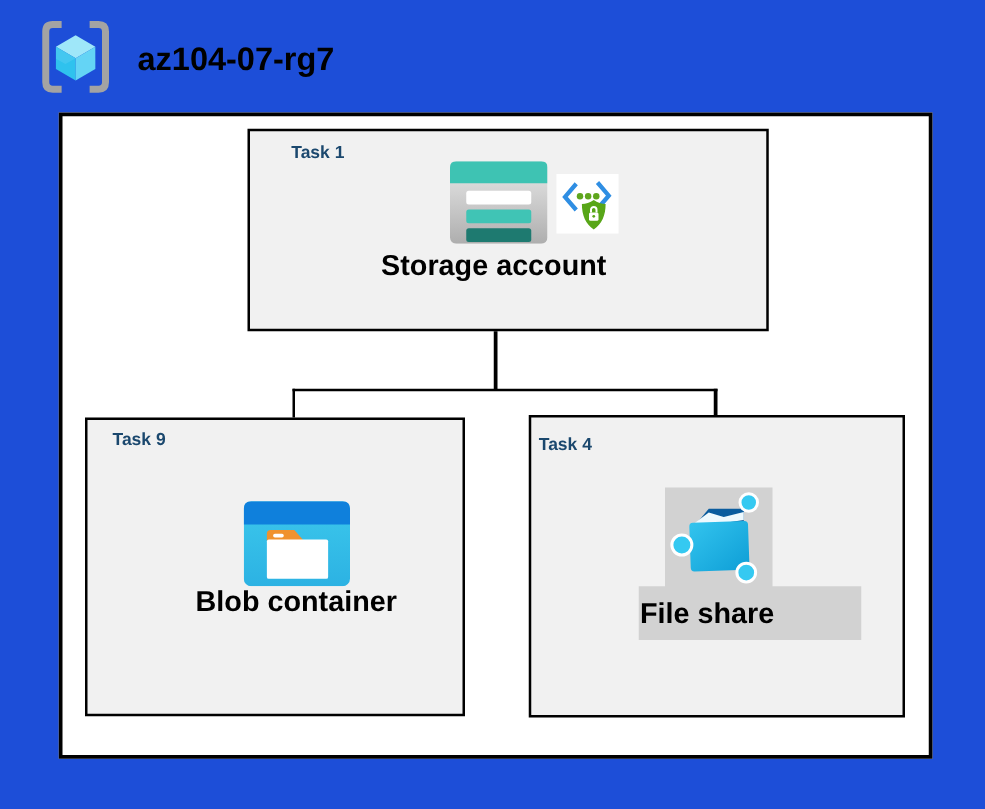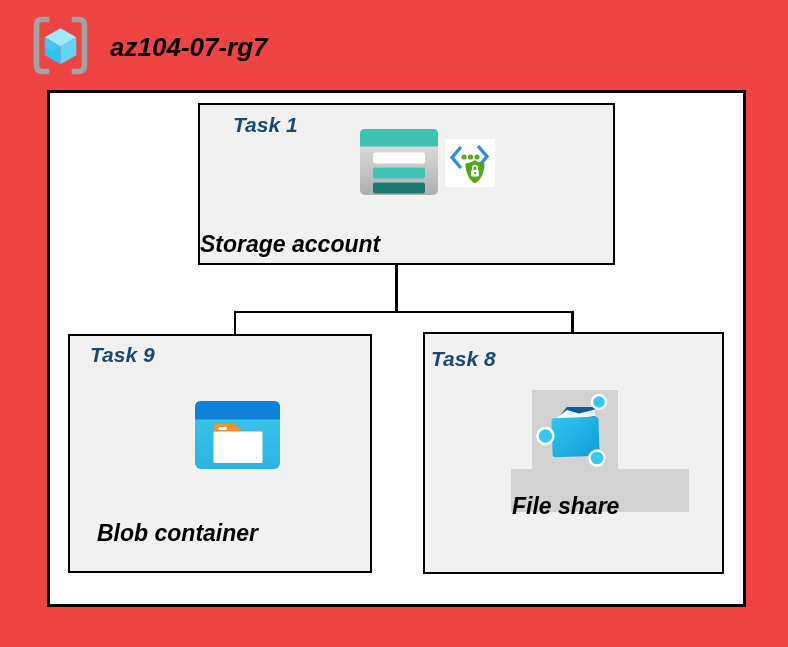--- a/index.html
+++ b/index.html
@@ -1,23 +1,22 @@
 <!DOCTYPE html>
 <html><head>
 <meta charset="utf-8">
 <style>
   html, body { margin: 0; padding: 0; background: #ffffff; }
   .canvas {
     position: relative;
     width: 788px;
     height: 647px;
-    background: #ef4444;
+    background: #1d4ed8;
     font-family: "Liberation Sans", sans-serif;
     overflow: hidden;
-    font-style: italic;
   }
   .abs { position: absolute; }
 
   
   .rg-title {
     position: absolute;
     left: 110px; top: 32px;
     font-size: 26px;
     font-weight: 700;
     color: #000000;
@@ -40,40 +39,39 @@
     background: #f1f1f1;
     border: 2.5px solid #000000;
     box-sizing: border-box;
   }
   .task-box.t1 { left: 198px; top: 103px; width: 417px; height: 162px; }
   .task-box.t2 { left: 68px;  top: 334px; width: 304px; height: 239px; }
   .task-box.t3 { left: 423px; top: 332px; width: 301px; height: 242px; }
 
   .task-label {
     position: absolute;
-    font-size: 21px;
+    font-size: 14px;
     font-weight: 700;
     color: #1b486e;
     white-space: nowrap;
   }
   .t1 .task-label { left: 33px; top: 8px; }
   .t2 .task-label { left: 20px; top: 7px; }
   .t3 .task-label { left: 6px;  top: 13px; }
 
   .resource-label {
     position: absolute;
     font-size: 23px;
     font-weight: 700;
     color: #000000;
-    text-align: left;
+    text-align: center;
     white-space: nowrap;
-    margin-top: 32px;
   }
   .t1 .resource-label { left: 0px; width: 390px; top: 94px; }
-  .t2 .resource-label { left: 27px; width: 280px; top: 152px; }
+  .t2 .resource-label { left: 27px; width: 280px; top: 132px; }
 
   
   .connector { position: absolute; background: #000000; }
   .conn-v1 { left: 395px;   top: 235px;   width: 2.5px; height: 77px; }
   .conn-h1 { left: 233.5px; top: 310.5px; width: 340px; height: 2.5px; }
   .conn-v2 { left: 233.5px; top: 311px;   width: 2.5px; height: 78px; }
   .conn-v3 { left: 571px;   top: 311px;   width: 2.5px; height: 78px; }
 
   
   .storage-icon { left: 160px; top: 24px; }
@@ -177,21 +175,21 @@
         <path d="M21.5 23 H40.5 L48 31.5 H18.5 V26 Q18.5 23 21.5 23 Z" fill="#f0922e"></path>
         <rect x="23.5" y="26" width="8.5" height="3" rx="1.4" fill="#ffffff"></rect>
         <rect x="18.5" y="30.5" width="49" height="31.5" rx="1.5" fill="#ffffff"></rect>
       </svg>
     </div>
 
     <div class="resource-label">Blob container</div>
   </div>
 
   <div class="task-box t3">
-    <div class="task-label">Task 8</div>
+    <div class="task-label">Task 4</div>
 
     <div class="fileshare-bg">
       <div class="fileshare-icon">
         <svg width="80" height="76" viewBox="0 0 76 76">
           <defs>
             <linearGradient id="fs1" x1="0" y1="0" x2="1" y2="1">
               <stop offset="0" stop-color="#33c4ee"></stop>
               <stop offset="1" stop-color="#0e9ed6"></stop>
             </linearGradient>
           </defs>

